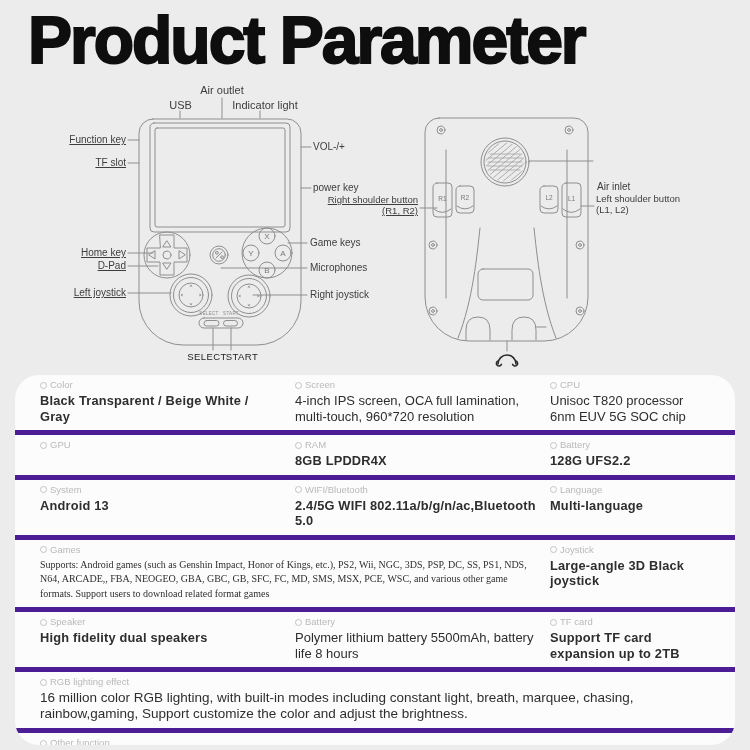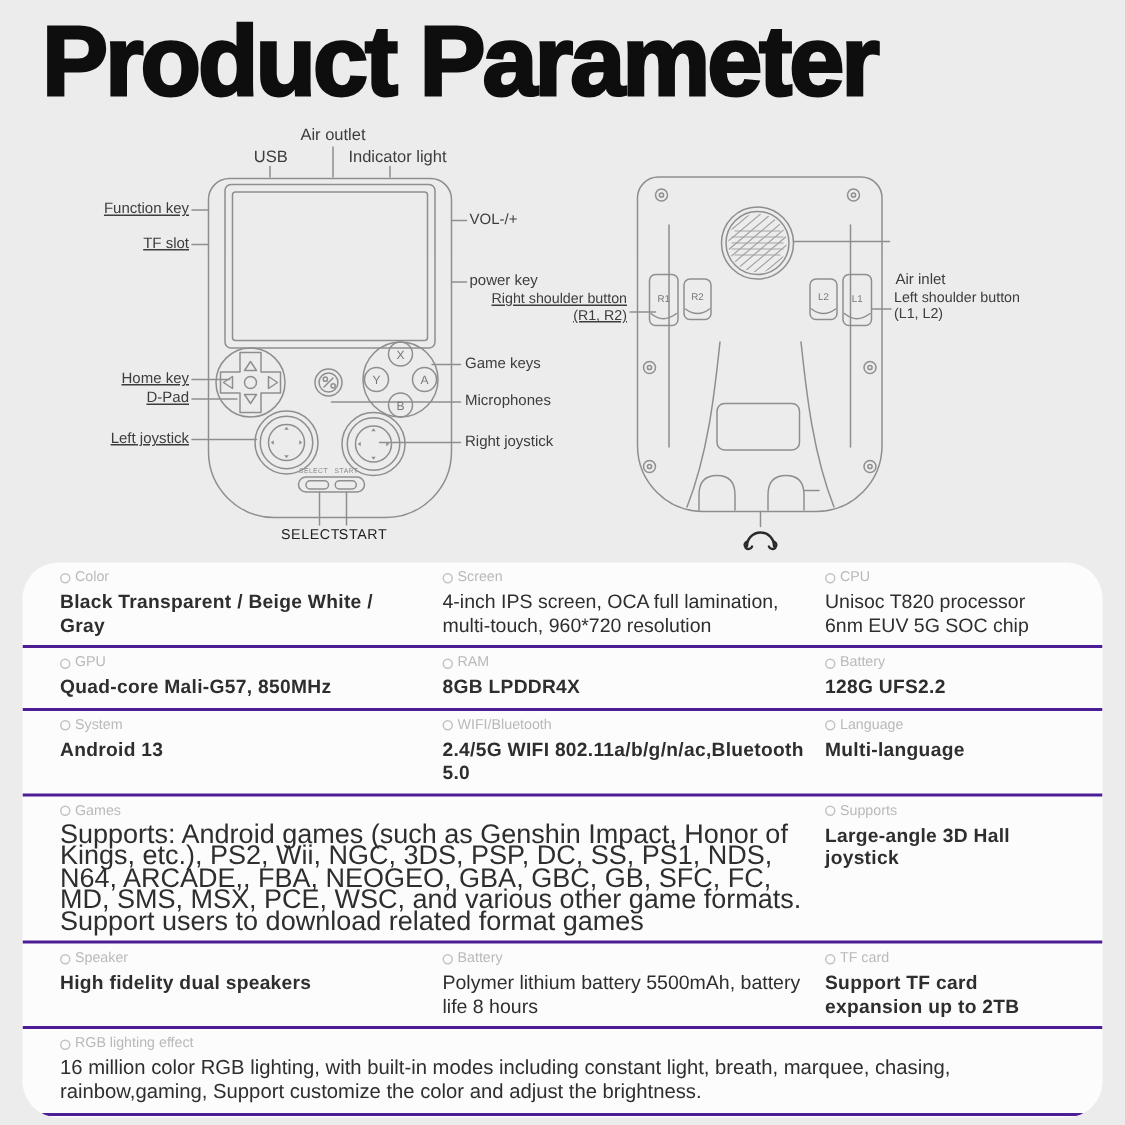--- a/index.html
+++ b/index.html
@@ -25,21 +25,21 @@
   .dlabel.center{text-align:center;}
   .dlabel.tiny{font-size:4.5px;color:#8a8a8a;letter-spacing:.3px;}
   .dlabel.selstart{font-size:9.5px;color:#222;letter-spacing:.4px;}
   .spec-card{
     position:absolute;left:15px;top:375px;width:720px;height:370px;
     background:#fcfcfc;border-radius:24px;box-sizing:border-box;
     overflow:hidden;
   }
   .spec-row{
     display:grid;grid-template-columns:255px 255px 1fr;
-    padding:4px 18px 6px 25px;border-bottom:2px solid #4c1d95;
+    padding:4px 18px 6px 25px;border-bottom:5px solid #4c1d95;
   }
   .spec-row:last-child{border-bottom:none;}
   .spec-cell{padding-right:14px;}
   .span2{grid-column:1 / 3;}
   .span3{grid-column:1 / 4;}
   .spec-label{
     font-size:9.5px;color:#b9b9b9;line-height:12px;display:flex;align-items:center;gap:3px;
   }
   .bullet{
     width:5px;height:5px;border:1px solid #c3c3c3;border-radius:50%;
@@ -255,21 +255,20 @@
       <div class="spec-value">Unisoc T820 processor 6nm EUV 5G SOC chip</div>
     </div>
   </div>
 
   <div class="spec-row">
     <div class="spec-cell">
       <div class="spec-label">
           <span class="bullet"></span>
           <span>GPU</span>
         </div>
-      <div class="spec-value strong">Quad-core Mali-G57, 850MHz</div>
     </div>
     <div class="spec-cell">
       <div class="spec-label">
           <span class="bullet"></span>
           <span>RAM</span>
         </div>
       <div class="spec-value strong">8GB LPDDR4X</div>
     </div>
     <div class="spec-cell">
       <div class="spec-label">
@@ -303,28 +302,28 @@
       <div class="spec-value strong">Multi-language</div>
     </div>
   </div>
 
   <div class="spec-row">
     <div class="spec-cell span2">
       <div class="spec-label">
           <span class="bullet"></span>
           <span>Games</span>
         </div>
-      <div class="spec-value" style="font-size:18px;line-height:14.5px;">Supports: Android games (such as Genshin Impact, Honor of Kings, etc.), PS2, Wii, NGC, 3DS, PSP, DC, SS, PS1, NDS, N64, ARCADE,, FBA, NEOGEO, GBA, GBC, GB, SFC, FC, MD, SMS, MSX, PCE, WSC, and various other game formats. Support users to download related format games</div>
-    </div>
-    <div class="spec-cell">
-      <div class="spec-label">
-          <span class="bullet"></span>
-          <span>Supports</span>
-        </div>
-      <div class="spec-value strong">Large-angle 3D Hall joystick</div>
+      <div class="spec-value" style="font-size:10px;line-height:14.5px;font-family:Liberation Serif, serif;">Supports: Android games (such as Genshin Impact, Honor of Kings, etc.), PS2, Wii, NGC, 3DS, PSP, DC, SS, PS1, NDS, N64, ARCADE,, FBA, NEOGEO, GBA, GBC, GB, SFC, FC, MD, SMS, MSX, PCE, WSC, and various other game formats. Support users to download related format games</div>
+    </div>
+    <div class="spec-cell">
+      <div class="spec-label">
+          <span class="bullet"></span>
+          <span>Joystick</span>
+        </div>
+      <div class="spec-value strong">Large-angle 3D Black joystick</div>
     </div>
   </div>
 
   <div class="spec-row">
     <div class="spec-cell">
       <div class="spec-label">
           <span class="bullet"></span>
           <span>Speaker</span>
         </div>
       <div class="spec-value strong">High fidelity dual speakers</div>

